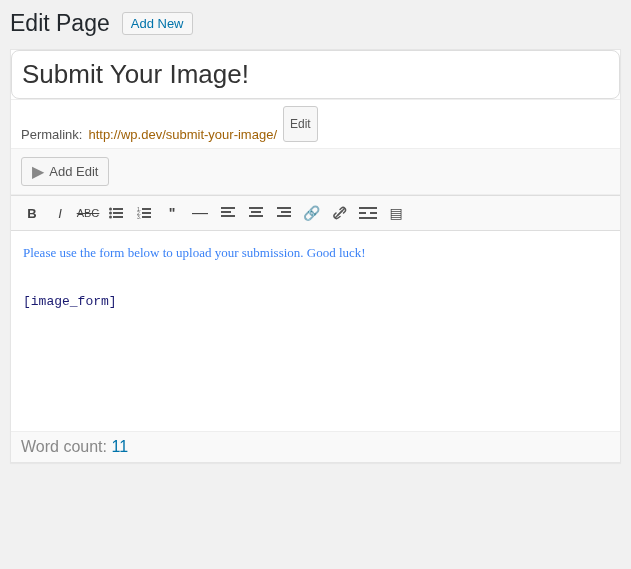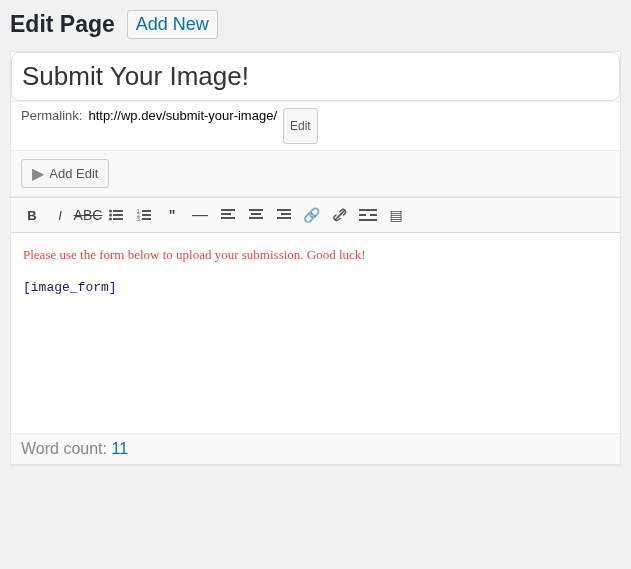--- a/index.html
+++ b/index.html
@@ -14,25 +14,25 @@
       max-width: 631px;
     }
     .page-header {
       display: flex;
       align-items: center;
       gap: 12px;
       margin-bottom: 12px;
     }
     .page-title {
       font-size: 23px;
-      font-weight: 700;
+      font-weight: 400;
       color: #23282d;
     }
     .add-new-btn {
-      font-size: 18px;
+      font-size: 13px;
       padding: 3px 8px;
       background: #f7f7f7;
       border: 1px solid #cccccc;
       border-radius: 3px;
       color: #0073aa;
       cursor: pointer;
       text-decoration: none;
     }
     .editor-box {
       background: #fff;
@@ -46,33 +46,33 @@
       border: 1px solid #ddd;
       border-radius: 8px;
       margin: 0;
       color: #333;
       outline: none;
       font-family: inherit;
       font-weight: 400;
     }
     .permalink-row {
       display: flex;
-      align-items: flex-start;
+      align-items: flex-end;
       gap: 6px;
       padding: 6px 10px;
       font-size: 13px;
       background: #fff;
       border-top: 1px solid #eee;
       flex-wrap: wrap;
     }
     .permalink-label {
       color: #555;
     }
     .permalink-link {
-      color: #000000;
+      color: #a16207;
       text-decoration: none;
     }
     .edit-slug-btn {
       font-size: 12px;
       padding: 10px 6px;
       background: #f7f7f7;
       border: 1px solid #cccccc;
       border-radius: 3px;
       color: #555;
       cursor: pointer;
@@ -129,22 +129,22 @@
     .editor-content-area {
       min-height: 200px;
       padding: 12px 12px;
       background: #fff;
       font-family: Georgia, "Times New Roman", serif;
       font-size: 13px;
       outline: none;
       line-height: 1.6;
     }
     .editor-text-line {
-      color: #ef4444;
-      margin-bottom: 12px;
+      color: #3b82f6;
+      margin-bottom: 28px;
     }
     .editor-shortcode {
       color: #191970;
       font-family: "Courier New", monospace;
       font-size: 13px;
     }
     .word-count-bar {
       padding: 6px 10px;
       background: #f9f9f9;
       border-top: 1px solid #eee;
@@ -182,21 +182,21 @@
         <span>Add Edit</span>
       </button>
     </div>
 
     
     <div class="toolbar">
       <button class="tb-btn bold">B</button>
       <button class="tb-btn italic">
           <em>I</em>
         </button>
-      <button class="tb-btn strikethrough" style="text-decoration:line-through;font-size:14px;">ABC</button>
+      <button class="tb-btn strikethrough" style="text-decoration:line-through;font-size:11px;">ABC</button>
       <button class="tb-btn">
         <svg width="14" height="12" viewBox="0 0 14 12">
             <circle cx="1.5" cy="2" r="1.5" fill="#555"></circle>
             <rect x="4" y="1" width="10" height="2" fill="#555"></rect>
             <circle cx="1.5" cy="6" r="1.5" fill="#555"></circle>
             <rect x="4" y="5" width="10" height="2" fill="#555"></rect>
             <circle cx="1.5" cy="10" r="1.5" fill="#555"></circle>
             <rect x="4" y="9" width="10" height="2" fill="#555"></rect>
           </svg>
       </button>

